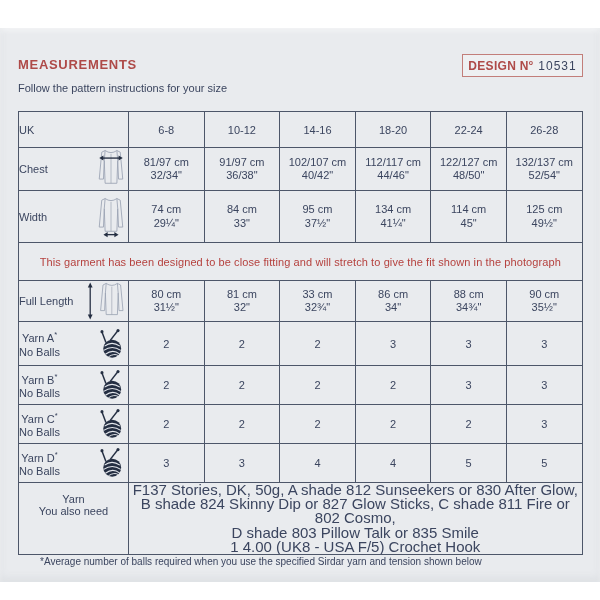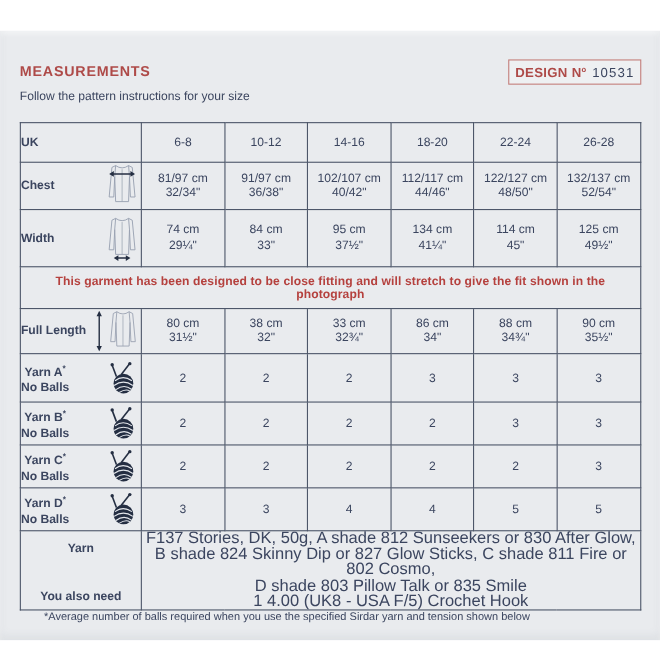--- a/index.html
+++ b/index.html
@@ -47,34 +47,34 @@
   table.meas tr:nth-child(3){height:52px}
   table.meas tr:nth-child(4){height:38px}
   table.meas tr:nth-child(5){height:23px}
   table.meas tr:nth-child(6){height:44px}
   table.meas tr:nth-child(7),
   table.meas tr:nth-child(8),
   table.meas tr:nth-child(9),
   table.meas tr:nth-child(10){height:39px}
   table.meas tr:nth-child(11){height:63px}
   td.label-cell{
-    text-align:left;padding:0 6px 0 8px;font-size:11.5px;font-weight:bold;
+    text-align:left;padding:0 6px 0 8px;font-size:11.5px;
   }
   .label-flex{display:flex;align-items:center;justify-content:space-between;height:100%}
   .label-flex .txt{line-height:14px}
   .label-flex .txt sup{font-size:7.5px}
   .c-red{color:var(--red,#ae4a48)}
   .cm-line{line-height:13.5px}
   td.note-cell{
-    color:var(--red,#b5413e);font-size:10.5px;font-weight:bold;
+    color:var(--red,#b5413e);font-size:10.5px;font-weight:normal;
     text-align:center;letter-spacing:.1px;
   }
   td.yarninfo-label{vertical-align:top}
   .yarninfo-label-flex{
-    display:flex;flex-direction:column;justify-content:space-between;
+    display:flex;flex-direction:column;justify-content:flex-start;
     height:55px;padding-top:4px;
   }
   td.yarninfo-cell{text-align:left;padding:3px 4px 3px 10px;vertical-align:top}
   td.yarninfo-cell .line{line-height:14.2px;font-size:15px}
   .footnote{
     position:absolute;left:40px;top:556px;
     font-size:10px;color:var(--navy,#3b455f);
   }
   svg{display:block}
 </style>
@@ -220,21 +220,21 @@
                 <polygon points="5,48 2,42 8,42" fill="#242e42"></polygon>
               </svg>
             </span>
           </div>
         </td>
         <td class="c-red">
           <div class="cm-line">80 cm</div>
           <div class="cm-line">31½"</div>
         </td>
         <td class="">
-          <div class="cm-line">38 cm</div>
+          <div class="cm-line">81 cm</div>
           <div class="cm-line">32"</div>
         </td>
         <td class="c-red">
           <div class="cm-line">33 cm</div>
           <div class="cm-line">32¾"</div>
         </td>
         <td class="">
           <div class="cm-line">86 cm</div>
           <div class="cm-line">34"</div>
         </td>

